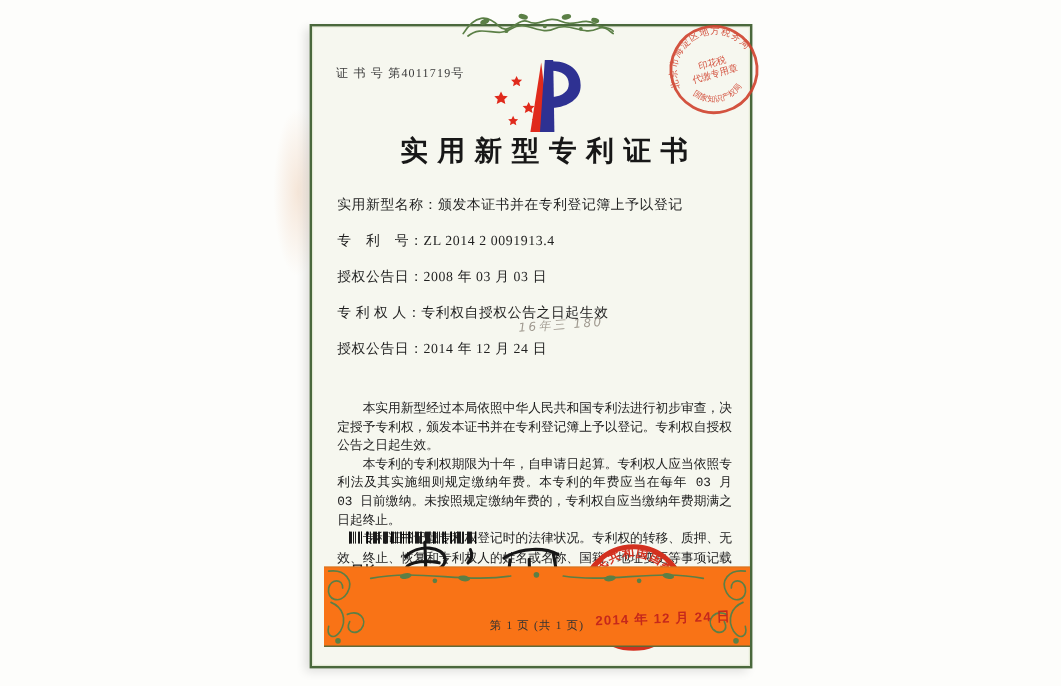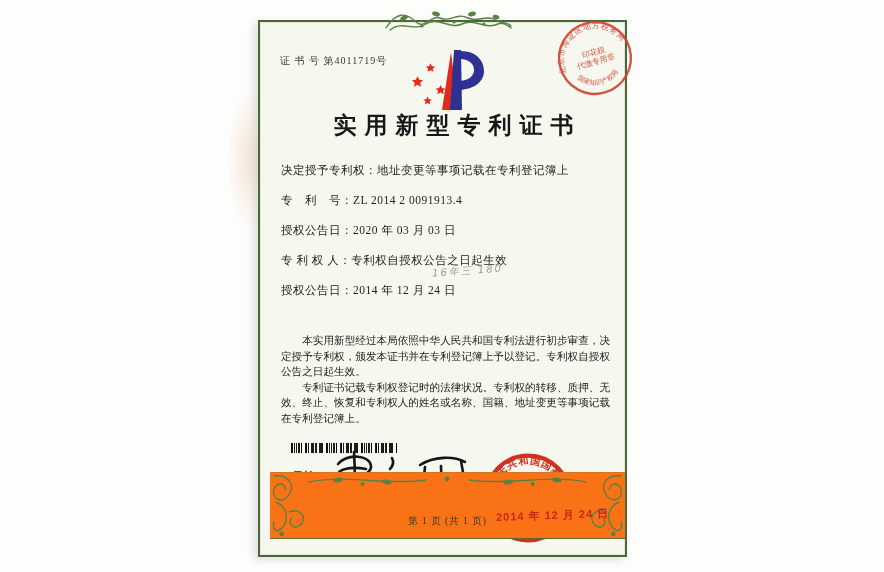--- a/index.html
+++ b/index.html
@@ -131,40 +131,41 @@
       <text x="50" y="58" font-size="10" fill="#d0422e" text-anchor="middle">代缴专用章</text>
       <text font-size="8.5" fill="#d0422e">
         <textPath href="#taxBot" startOffset="12%">国家知识产权局</textPath>
       </text>
     </svg>
 
     <div class="title">实用新型专利证书</div>
 
     <div class="fields">
       <div class="frow">
-        <span class="lbl">决定授予专利权：</span><span>地址变更等事项记载在专利登记簿上</span>
+        <span class="lbl">实用新型名称：</span><span>颁发本证书并在专利登记簿上予以登记</span>
       </div>
       <div class="frow">
         <span class="lbl">专　利　号：</span><span>ZL 2014 2 0091913.4</span>
       </div>
       <div class="frow">
-        <span class="lbl">授权公告日：</span><span>2020 年 03 月 03 日</span>
+        <span class="lbl">授权公告日：</span><span>2008 年 03 月 03 日</span>
       </div>
       <div class="frow">
         <span class="lbl">专 利 权 人：</span><span>专利权自授权公告之日起生效</span>
       </div>
       <div class="frow">
         <span class="lbl">授权公告日：</span><span>2014 年 12 月 24 日</span>
       </div>
     </div>
 
     <div class="hand-note">16年三 180</div>
 
     <div class="body-text">
       <p>本实用新型经过本局依照中华人民共和国专利法进行初步审查，决定授予专利权，颁发本证书并在专利登记簿上予以登记。专利权自授权公告之日起生效。</p>
+      <p>本专利的专利权期限为十年，自申请日起算。专利权人应当依照专利法及其实施细则规定缴纳年费。本专利的年费应当在每年 03 月 03 日前缴纳。未按照规定缴纳年费的，专利权自应当缴纳年费期满之日起终止。</p>
       <p>专利证书记载专利权登记时的法律状况。专利权的转移、质押、无效、终止、恢复和专利权人的姓名或名称、国籍、地址变更等事项记载在专利登记簿上。</p>
     </div>
 
     <div class="barcode"></div>
 
     <div class="signer">
       <div>局长</div>
       <div>申长雨</div>
     </div>
 

